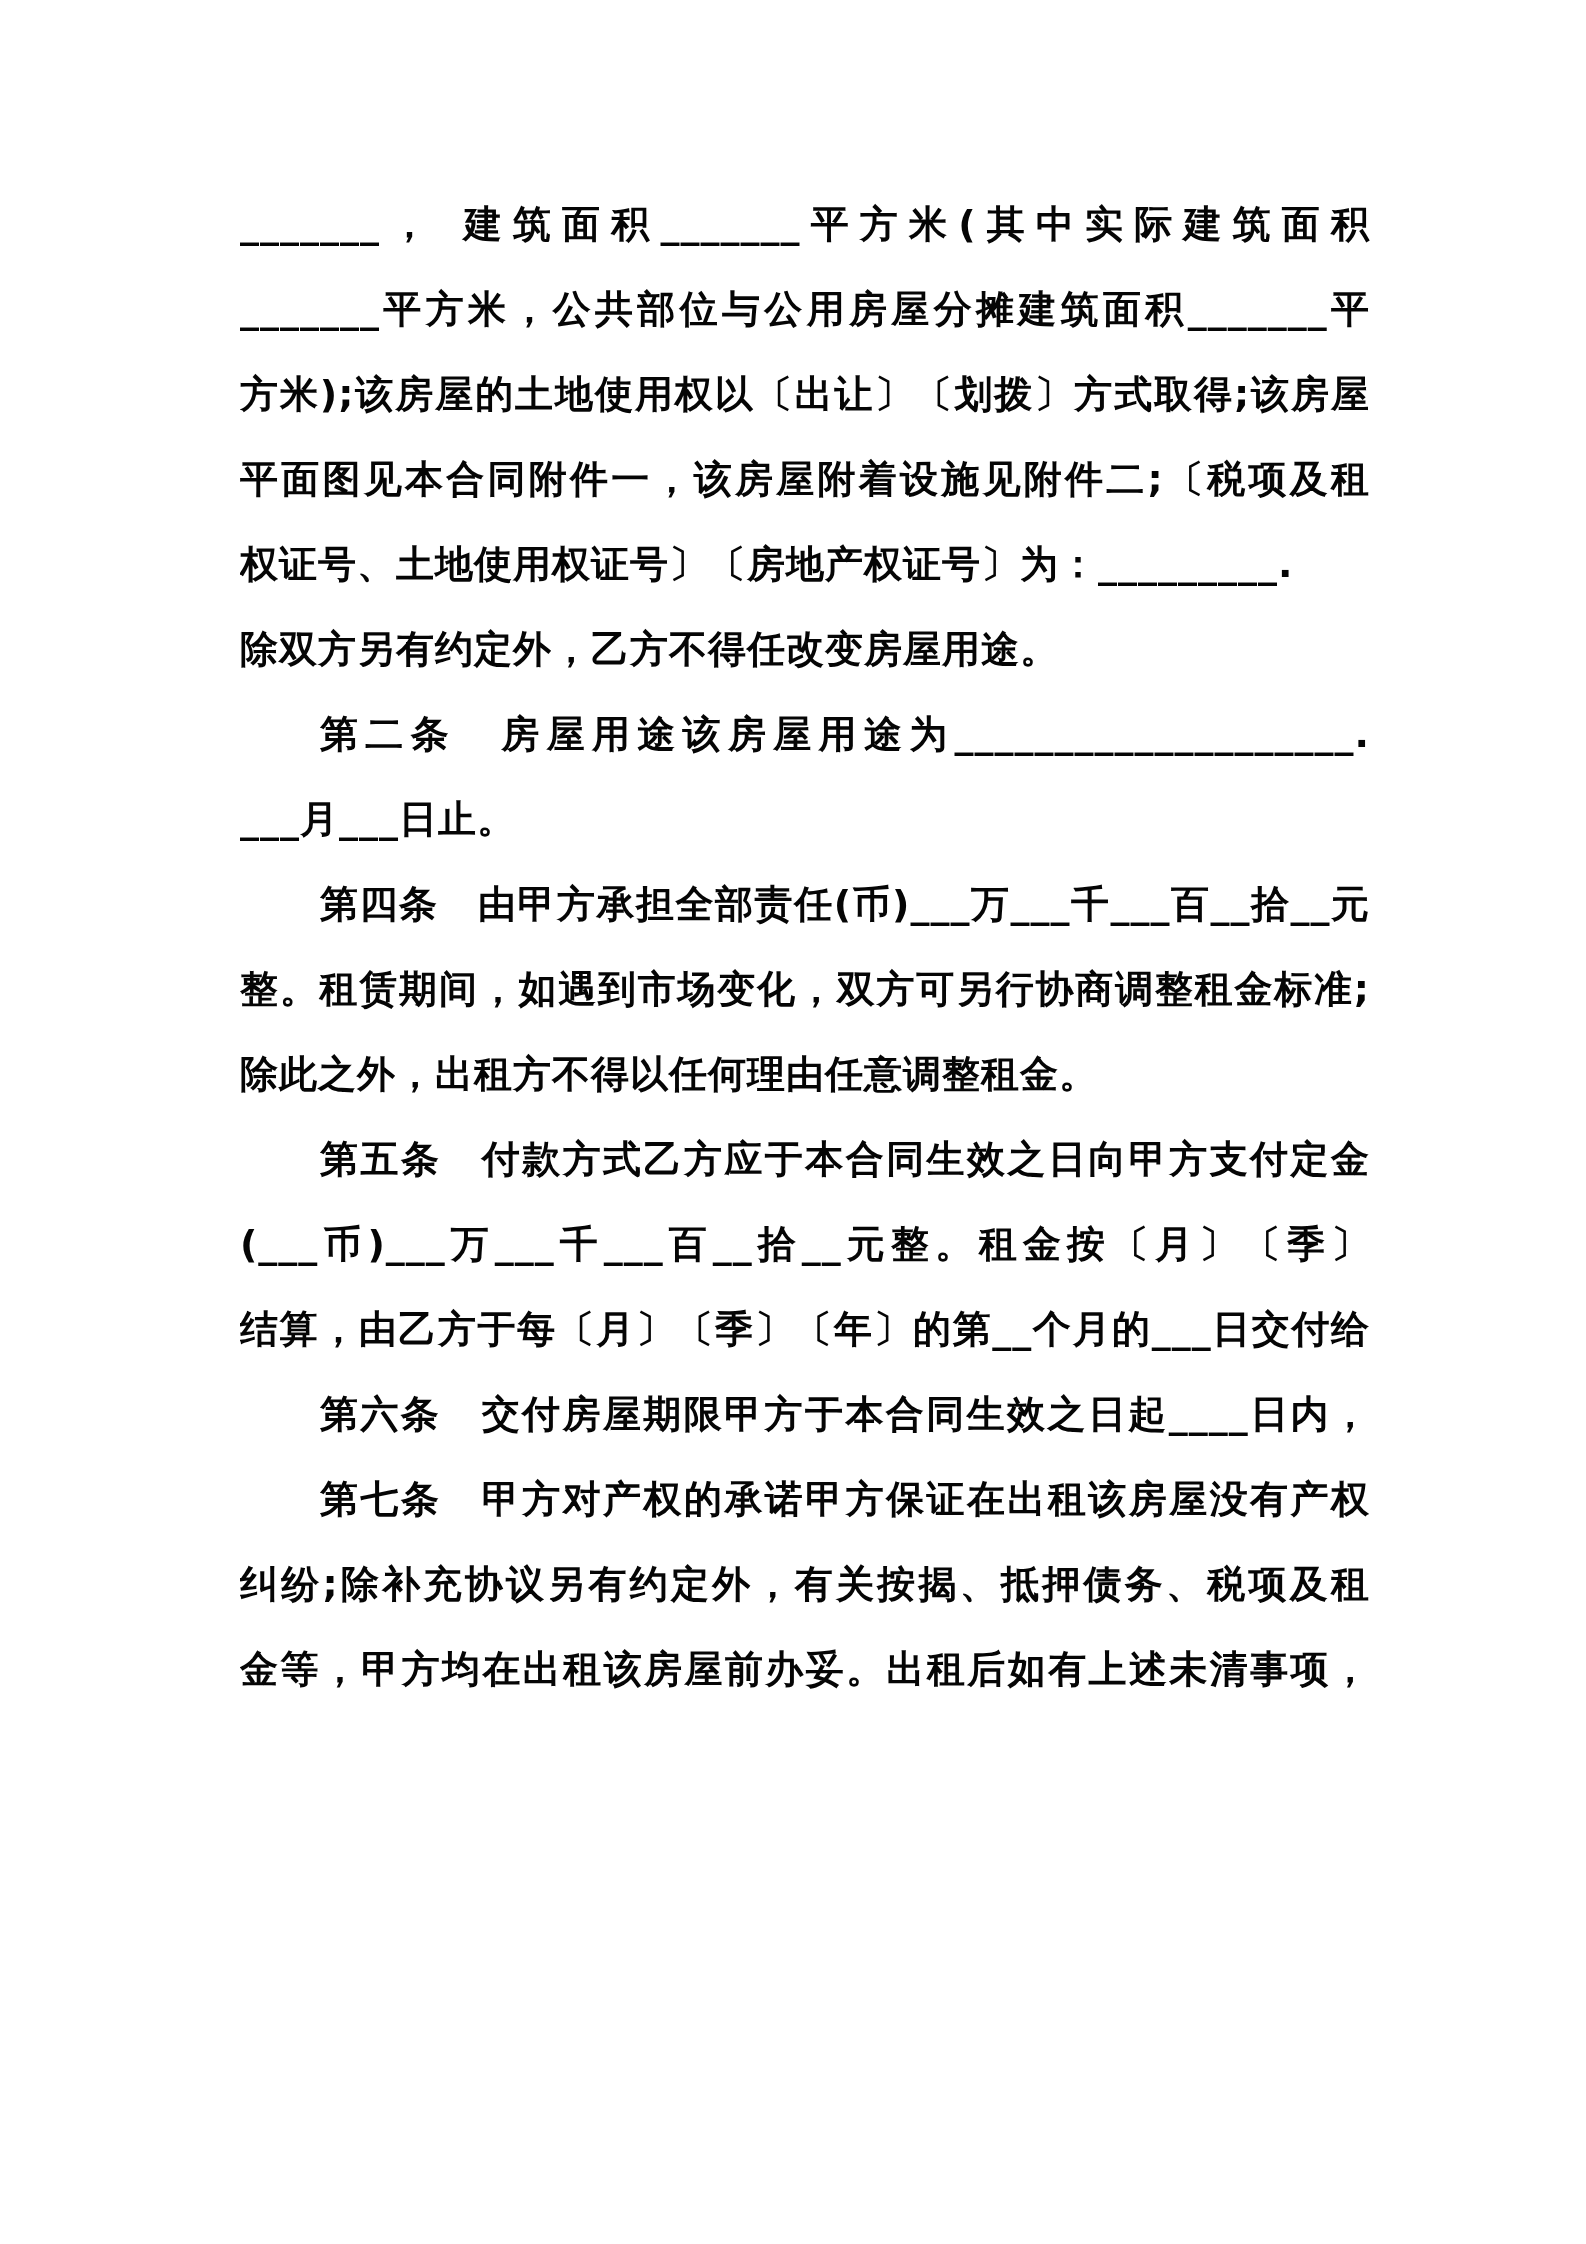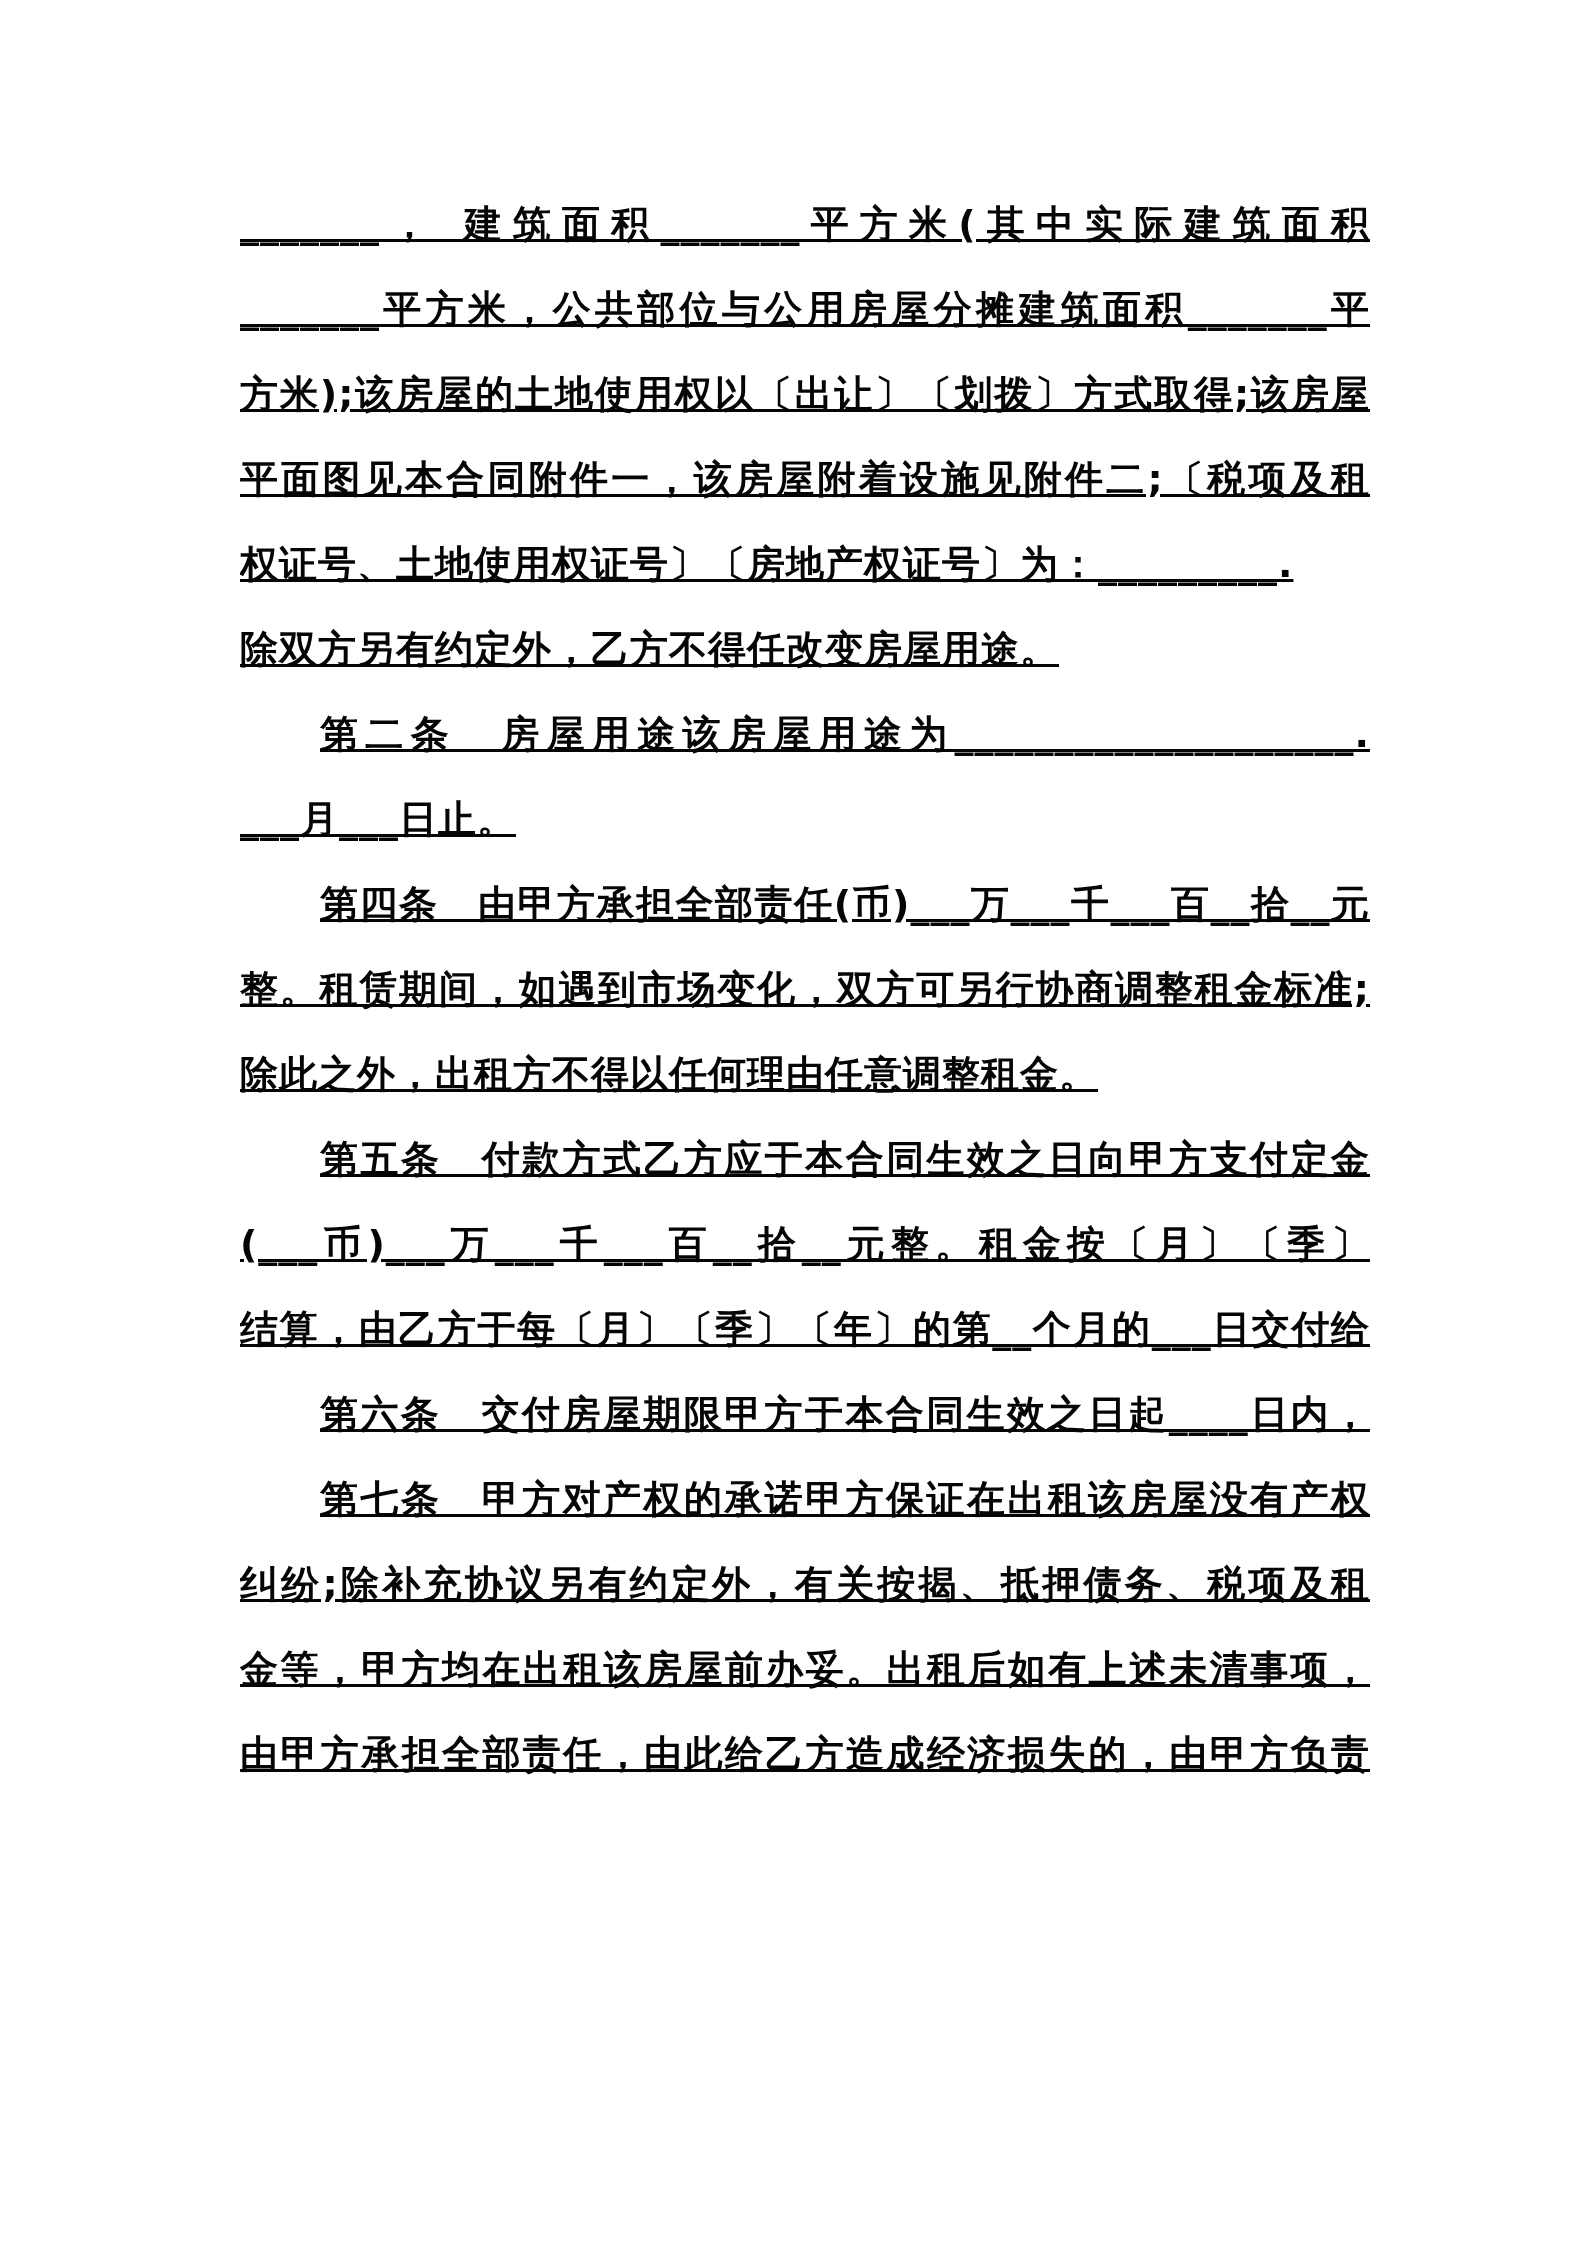--- a/index.html
+++ b/index.html
@@ -19,21 +19,20 @@
     font-size: 38px;
     color: #050505;
     overflow: hidden;
   }
   .line {
     height: 85px;
     line-height: 85px;
     overflow: hidden;
     text-align: left;
     letter-spacing: 1px;
-    text-decoration: underline;
   }
   
   .line.j {
     text-align: justify;
     text-align-last: justify;
   }
   
   .line.ind {
     padding-left: 80px;
   }
@@ -53,14 +52,13 @@
   <div class="line j ind">第四条　由甲方承担全部责任(币)___万___千___百__拾__元</div>
   <div class="line j">整。租赁期间，如遇到市场变化，双方可另行协商调整租金标准;</div>
   <div class="line">除此之外，出租方不得以任何理由任意调整租金。</div>
   <div class="line j ind">第五条　付款方式乙方应于本合同生效之日向甲方支付定金</div>
   <div class="line j">(___币)___万___千___百__拾__元整。租金按〔月〕〔季〕〔年〕</div>
   <div class="line j">结算，由乙方于每〔月〕〔季〕〔年〕的第__个月的___日交付给</div>
   <div class="line j ind">第六条　交付房屋期限甲方于本合同生效之日起____日内，</div>
   <div class="line j ind">第七条　甲方对产权的承诺甲方保证在出租该房屋没有产权</div>
   <div class="line j">纠纷;除补充协议另有约定外，有关按揭、抵押债务、税项及租</div>
   <div class="line j">金等，甲方均在出租该房屋前办妥。出租后如有上述未清事项，</div>
-  <div class="line j">由甲方承担全部责任，由此给乙方造成经济损失的，由甲方负责</div>
 </div>
 
 </body></html>

